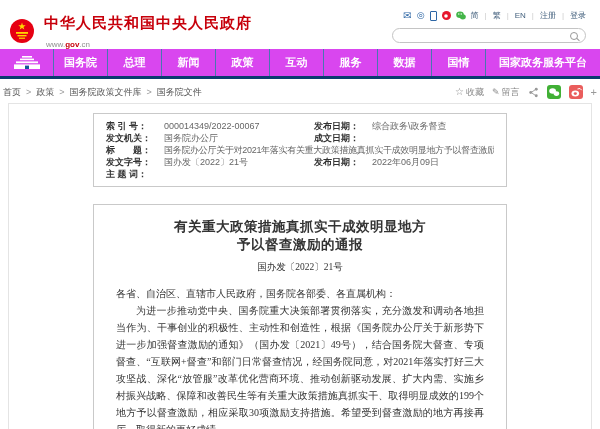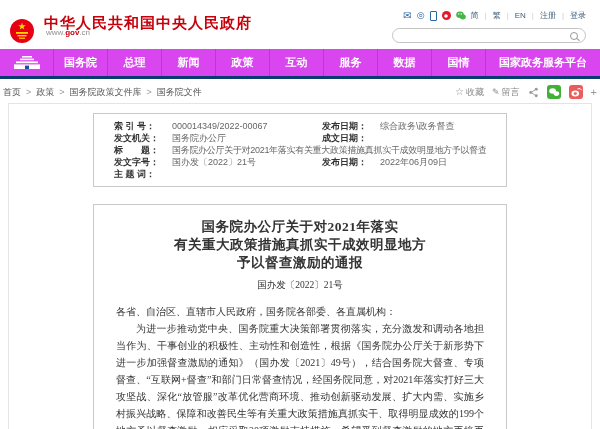--- a/index.html
+++ b/index.html
@@ -4,21 +4,21 @@
 <style>
   html,body{margin:0;padding:0;background:#fff;}
   .page{position:relative;width:600px;height:429px;overflow:hidden;background:#fff;
         font-family:"Liberation Sans","DejaVu Sans",sans-serif;}
 
   
   .header{position:relative;height:49px;background:#fff;}
   .logo{position:absolute;left:10px;top:19px;width:24px;height:24px;cursor:pointer;}
   .site-title{position:absolute;left:44px;top:14px;font-size:15px;font-weight:bold;
               color:#c7000b;letter-spacing:1px;cursor:pointer;}
-  .site-url{position:absolute;left:46px;top:28px;font-size:8px;color:#8f8f8f;}
+  .site-url{position:absolute;left:46px;top:40px;font-size:8px;color:#8f8f8f;}
   .site-url .gov{color:#c7000b;font-weight:bold;}
   .header-right{position:absolute;right:14px;top:10px;display:flex;align-items:center;gap:5px;
                 font-size:8px;color:#4a4a4a;}
   .hr-sep{color:#ccc;margin:0 1px;}
   .hlink{cursor:pointer;color:#44617e;}
   .mini-mail{color:#2d66a5;font-size:10px;line-height:10px;}
   .mini-circle{color:#2d66a5;font-size:9px;line-height:9px;}
   .mini-mobile{display:inline-block;width:5px;height:8px;border:1px solid #2d66a5;border-radius:1px;}
   .search{position:absolute;right:14px;top:28px;width:178px;height:13px;border:1px solid #c4c4c4;
           border-radius:8px;display:flex;align-items:center;padding:0 7px;background:#fff;}
@@ -45,21 +45,21 @@
   .bc-right{margin-left:auto;display:flex;align-items:center;gap:8px;color:#888;}
   .act{display:flex;align-items:center;gap:2px;cursor:pointer;}
   .star{font-size:10px;line-height:10px;}
   .pencil{font-size:9px;line-height:9px;}
   .plus{font-size:11px;line-height:11px;color:#999;cursor:pointer;}
   .badge{display:inline-flex;cursor:pointer;}
 
   
   .content-wrap{margin:0 8px;border:1px solid #e4e4e4;background:#fff;height:326px;overflow:hidden;}
   .meta-box{width:414px;box-sizing:border-box;margin:9px auto 0;border:1px solid #c9c9c9;
-            padding:6px 20px;font-size:9px;color:#666;}
+            padding:6px 12px;font-size:9px;color:#666;}
   .meta-row{display:flex;line-height:12px;}
   .m-label{font-weight:bold;color:#333;width:58px;flex-shrink:0;white-space:nowrap;}
   .m-val{width:150px;flex-shrink:0;white-space:nowrap;overflow:hidden;}
   .m-val-last{flex:1;white-space:nowrap;overflow:hidden;}
   .m-val-title{flex:1;white-space:nowrap;overflow:hidden;letter-spacing:-0.3px;}
 
   .doc-box{width:414px;box-sizing:border-box;margin:17px auto 0;border:1px solid #c9c9c9;
            padding:13px 22px 30px;font-family:"Liberation Serif","DejaVu Serif",serif;color:#333;}
   .doc-title{text-align:center;font-weight:bold;font-size:13.5px;line-height:18px;letter-spacing:.5px;}
   .doc-num{text-align:center;font-size:9.5px;margin-top:7px;color:#333;}
@@ -207,21 +207,20 @@
         <span class="m-val-last">2022年06月09日</span>
       </div>
       <div class="meta-row">
         <span class="m-label">主 题 词：</span>
         <span class="m-val-last"></span>
       </div>
     </div>
 
     <div class="doc-box">
       <div class="doc-title">
-        <div>国务院办公厅关于对2021年落实</div>
         <div>有关重大政策措施真抓实干成效明显地方</div>
         <div>予以督查激励的通报</div>
       </div>
       <div class="doc-num">国办发〔2022〕21号</div>
       <div class="doc-body">
         <p>各省、自治区、直辖市人民政府，国务院各部委、各直属机构：</p>
         <p class="indent">为进一步推动党中央、国务院重大决策部署贯彻落实，充分激发和调动各地担当作为、干事创业的积极性、主动性和创造性，根据《国务院办公厅关于新形势下进一步加强督查激励的通知》（国办发〔2021〕49号），结合国务院大督查、专项督查、“互联网+督查”和部门日常督查情况，经国务院同意，对2021年落实打好三大攻坚战、深化“放管服”改革优化营商环境、推动创新驱动发展、扩大内需、实施乡村振兴战略、保障和改善民生等有关重大政策措施真抓实干、取得明显成效的199个地方予以督查激励，相应采取30项激励支持措施。希望受到督查激励的地方再接再厉，取得新的更好成绩。</p>
       </div>
     </div>
 

